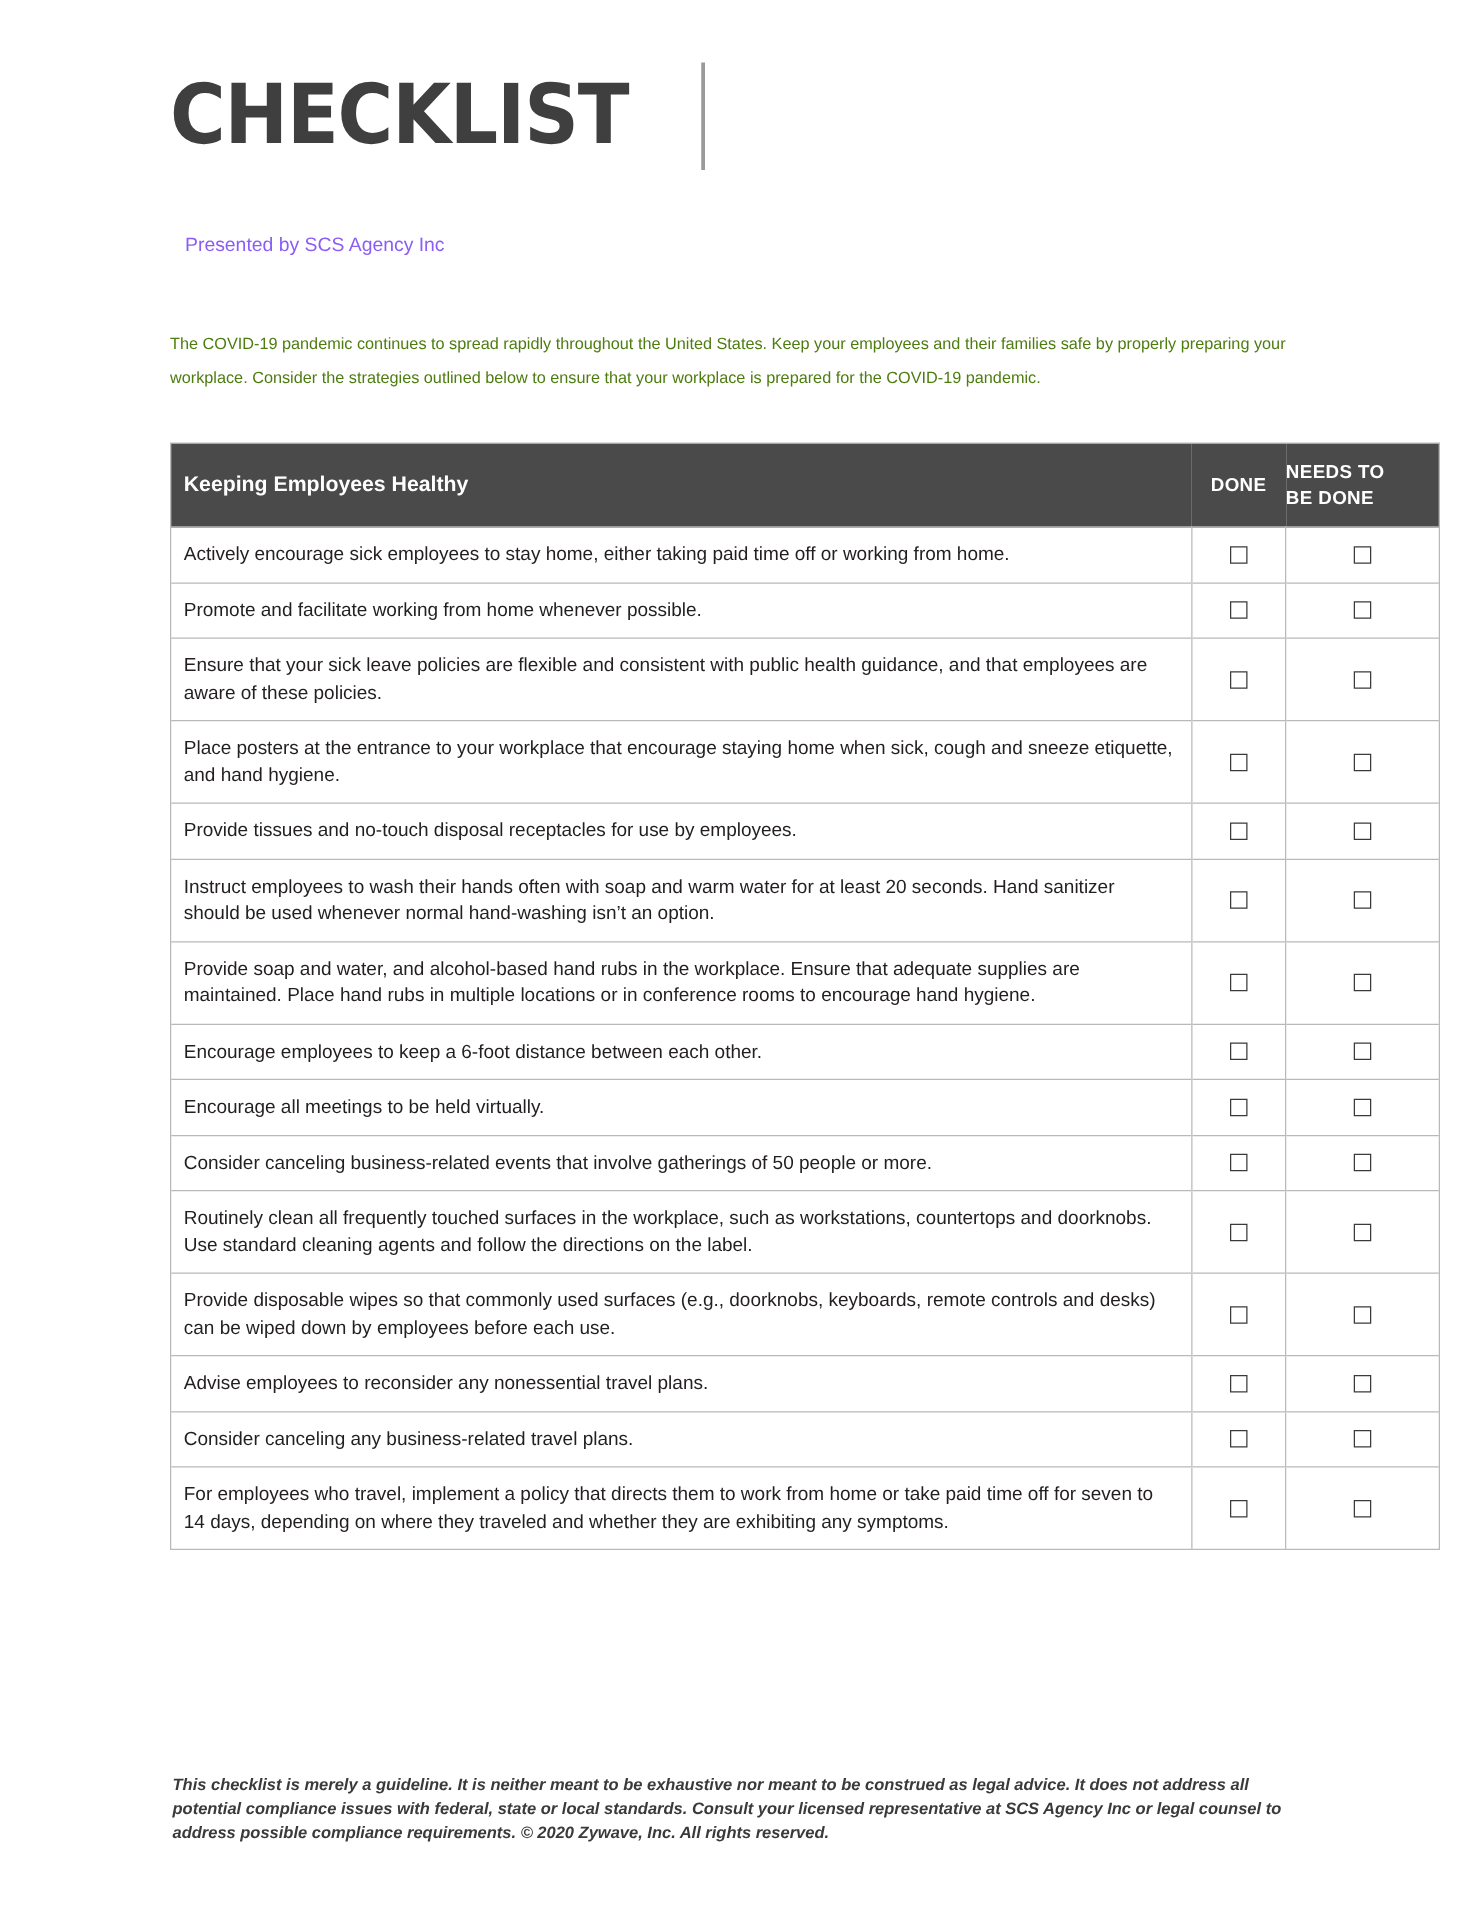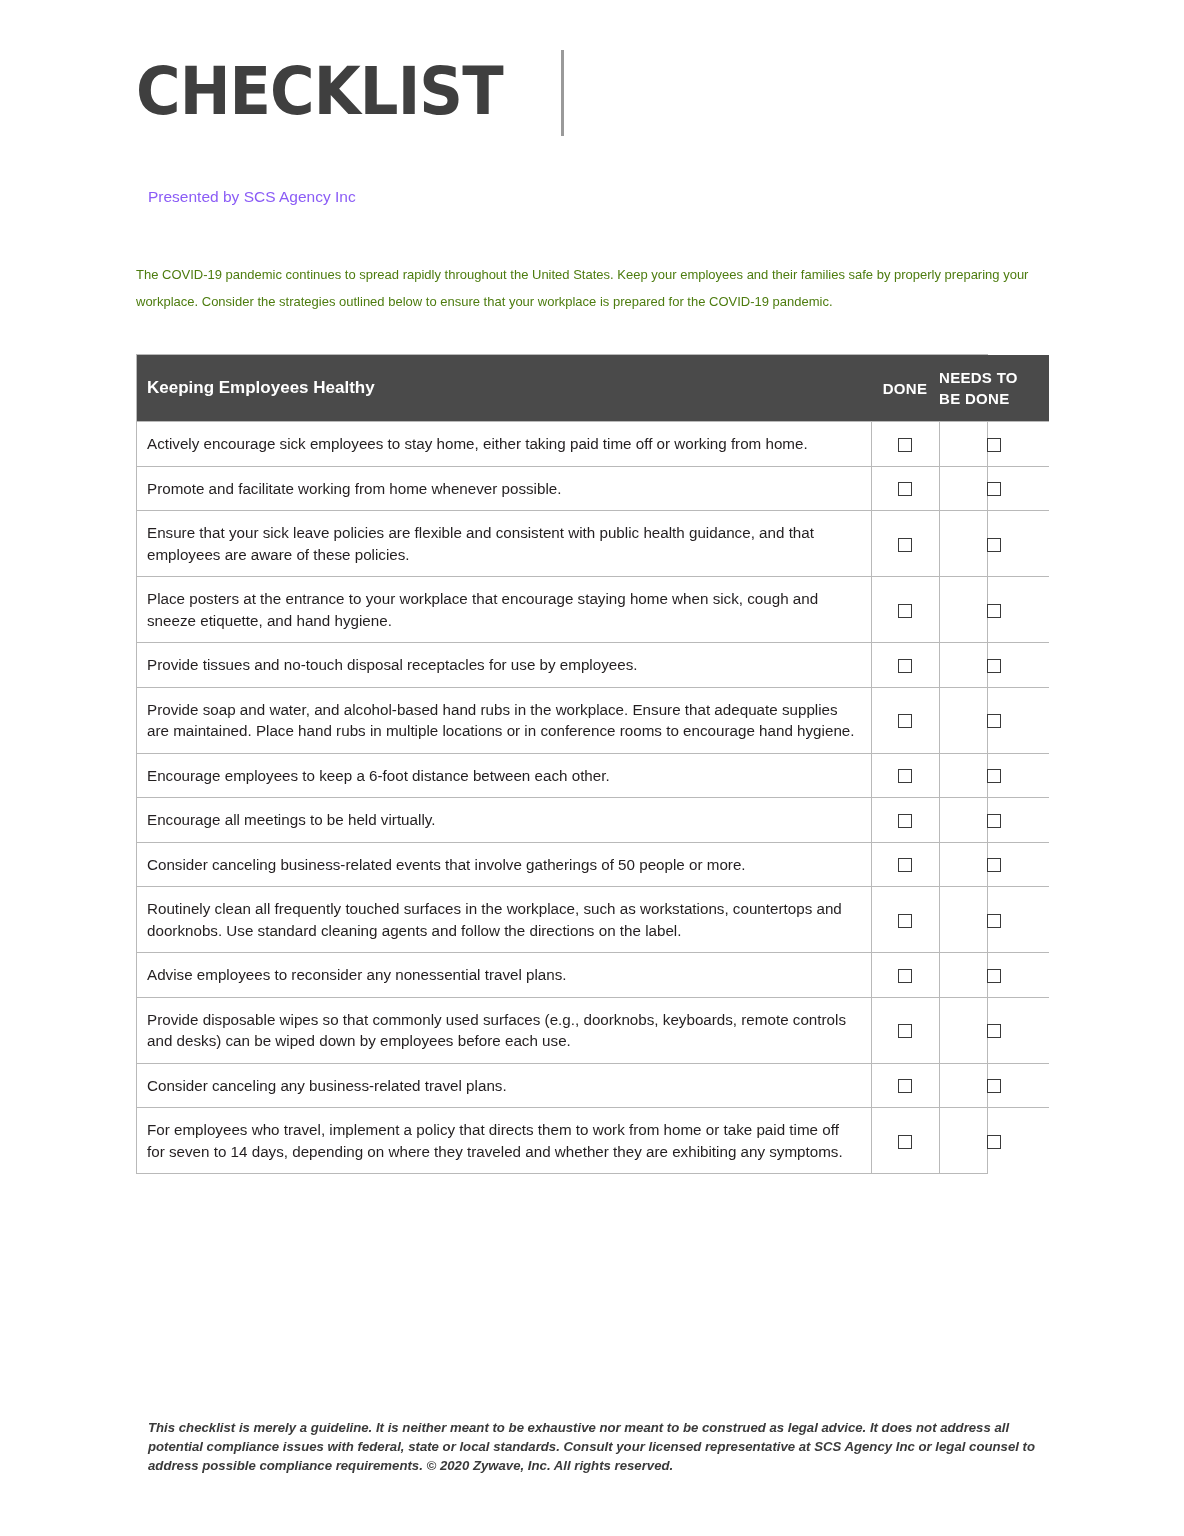--- a/index.html
+++ b/index.html
@@ -72,21 +72,21 @@
     width: 912px;
     font-size: 13px;
     line-height: 26.5px;
     color: #4d7c0f;
   }
   
   .table-wrap {
     position: absolute;
     left: 136px;
     top: 354px;
-    width: 852px;
+    width: 1016px;
     border: 1px solid #b9b9b9;
     box-sizing: border-box;
   }
   table.checklist {
     border-collapse: collapse;
     width: 100%;
     table-layout: fixed;
   }
   table.checklist col.c-task  { width: 734px; }
   table.checklist col.c-done  { width: 68px; }
@@ -145,21 +145,20 @@
   .footer {
     position: absolute;
     left: 138px;
     top: 1418px;
     width: 900px;
     font-size: 13.2px;
     line-height: 19px;
     font-style: italic;
     font-weight: bold;
     color: #3a3a3a;
-    margin-left: 10px;
   }
 </style>
 </head>
 <body>
 
 <div class="page">
 
   <div class="header">
     <div class="title-main">CHECKLIST</div>
     <div class="title-divider"></div>
@@ -206,20 +205,25 @@
           <td class="task">Place posters at the entrance to your workplace that encourage staying home when sick, cough and sneeze etiquette, and hand hygiene.</td>
           <td class="box"><span class="cb"></span></td>
           <td class="box last"><span class="cb"></span></td>
         </tr>
         <tr>
           <td class="task">Provide tissues and no-touch disposal receptacles for use by employees.</td>
           <td class="box"><span class="cb"></span></td>
           <td class="box last"><span class="cb"></span></td>
         </tr>
         <tr>
+          <td class="task">Instruct employees to wash their hands often with soap and warm water for at least 20 seconds. Hand sanitizer should be used whenever normal hand-washing isn’t an option.</td>
+          <td class="box"><span class="cb"></span></td>
+          <td class="box last"><span class="cb"></span></td>
+        </tr>
+        <tr>
           <td class="task">Provide soap and water, and alcohol-based hand rubs in the workplace. Ensure that adequate supplies are maintained. Place hand rubs in multiple locations or in conference rooms to encourage hand hygiene.</td>
           <td class="box"><span class="cb"></span></td>
           <td class="box last"><span class="cb"></span></td>
         </tr>
         <tr>
           <td class="task">Encourage employees to keep a 6-foot distance between each other.</td>
           <td class="box"><span class="cb"></span></td>
           <td class="box last"><span class="cb"></span></td>
         </tr>
         <tr>
@@ -231,26 +235,26 @@
           <td class="task">Consider canceling business-related events that involve gatherings of 50 people or more.</td>
           <td class="box"><span class="cb"></span></td>
           <td class="box last"><span class="cb"></span></td>
         </tr>
         <tr>
           <td class="task">Routinely clean all frequently touched surfaces in the workplace, such as workstations, countertops and doorknobs. Use standard cleaning agents and follow the directions on the label.</td>
           <td class="box"><span class="cb"></span></td>
           <td class="box last"><span class="cb"></span></td>
         </tr>
         <tr>
+          <td class="task">Provide disposable wipes so that commonly used surfaces (e.g., doorknobs, keyboards, remote controls and desks) can be wiped down by employees before each use.</td>
+          <td class="box"><span class="cb"></span></td>
+          <td class="box last"><span class="cb"></span></td>
+        </tr>
+        <tr>
           <td class="task">Advise employees to reconsider any nonessential travel plans.</td>
-          <td class="box"><span class="cb"></span></td>
-          <td class="box last"><span class="cb"></span></td>
-        </tr>
-        <tr>
-          <td class="task">Provide disposable wipes so that commonly used surfaces (e.g., doorknobs, keyboards, remote controls and desks) can be wiped down by employees before each use.</td>
           <td class="box"><span class="cb"></span></td>
           <td class="box last"><span class="cb"></span></td>
         </tr>
         <tr>
           <td class="task">Consider canceling any business-related travel plans.</td>
           <td class="box"><span class="cb"></span></td>
           <td class="box last"><span class="cb"></span></td>
         </tr>
         <tr>
           <td class="task">For employees who travel, implement a policy that directs them to work from home or take paid time off for seven to 14 days, depending on where they traveled and whether they are exhibiting any symptoms.</td>

